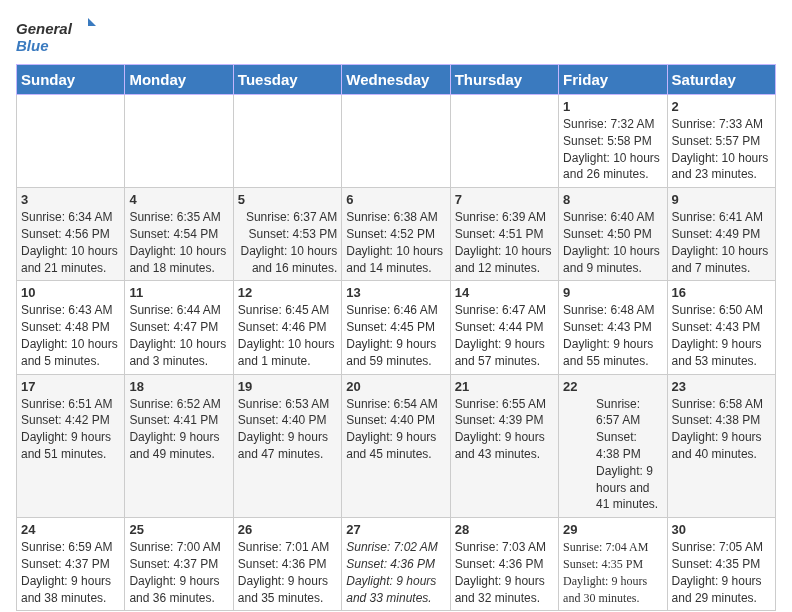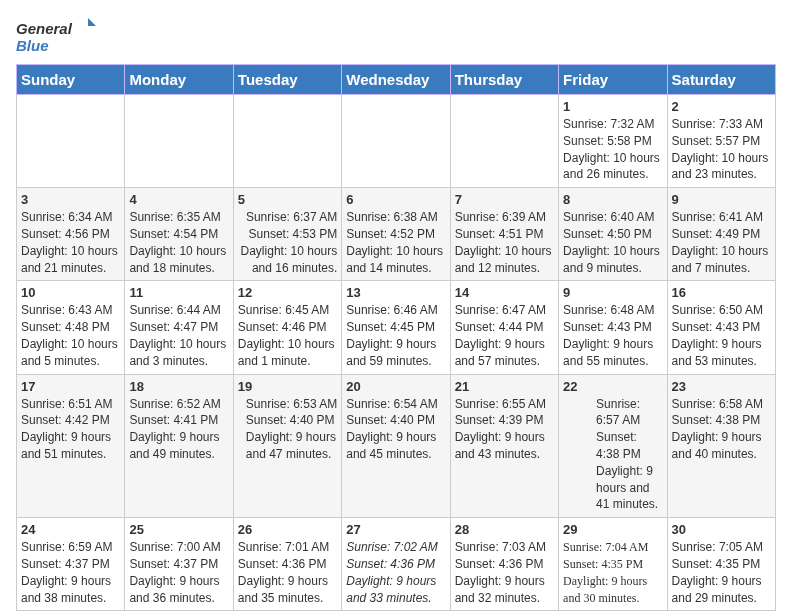--- a/index.html
+++ b/index.html
@@ -219,21 +219,21 @@
 Daylight: 9 hours and 51 minutes.</div>
         </td>
         <td>
           <span class="day-number">18</span>
           <div class="day-info" style="white-space: pre-line;">Sunrise: 6:52 AM
 Sunset: 4:41 PM
 Daylight: 9 hours and 49 minutes.</div>
         </td>
         <td>
           <span class="day-number">19</span>
-          <div class="day-info" style="white-space: pre-line; margin-left: 8px;">Sunrise: 6:53 AM
+          <div class="day-info" style="white-space: pre-line;">Sunrise: 6:53 AM
 Sunset: 4:40 PM
 Daylight: 9 hours and 47 minutes.</div>
         </td>
         <td>
           <span class="day-number">20</span>
           <div class="day-info" style="white-space: pre-line;">Sunrise: 6:54 AM
 Sunset: 4:40 PM
 Daylight: 9 hours and 45 minutes.</div>
         </td>
         <td>

